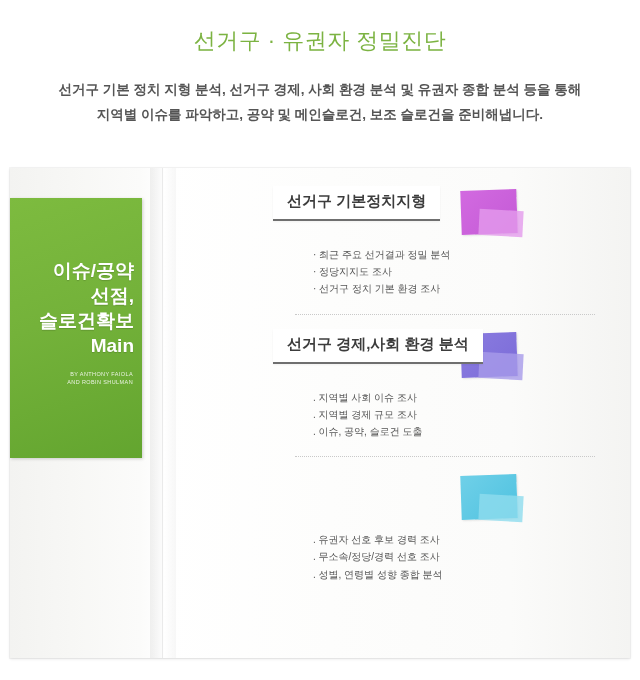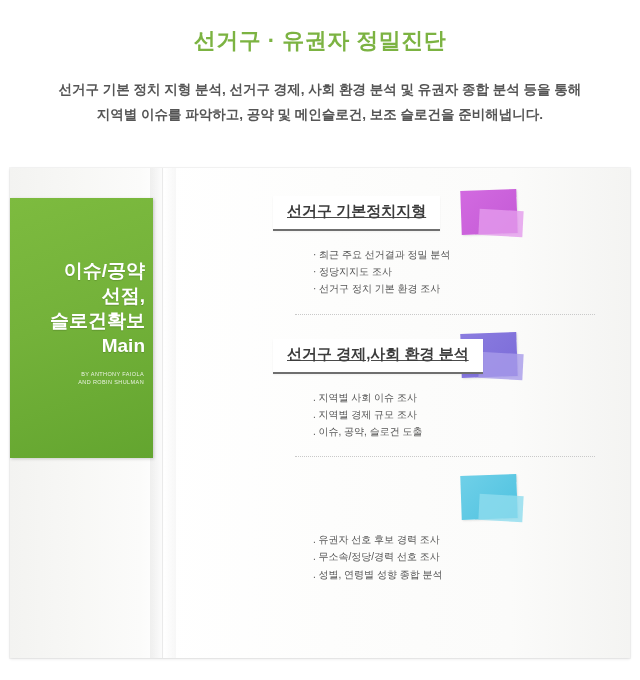--- a/index.html
+++ b/index.html
@@ -16,21 +16,21 @@
     position: relative;
   }
 
   
   .header {
     padding-top: 26px;
     text-align: center;
   }
   .main-title {
     font-size: 22px;
-    font-weight: bold;
+    font-weight: normal;
     color: #7cb342;
     letter-spacing: 0.5px;
     margin: 0;
   }
   .subtitle {
     margin: 22px auto 0;
     width: 540px;
     font-size: 13.5px;
     line-height: 1.85;
     color: #555555;
@@ -67,21 +67,21 @@
     width: 1px;
     height: 100%;
     background: rgba(0,0,0,0.07);
   }
 
   
   .cover {
     position: absolute;
     left: 0px;
     top: 30px;
-    width: 143px;
+    width: 132px;
     height: 260px;
     background: linear-gradient(160deg, #7dbb3f 0%, #74b23a 45%, #63a52f 100%);
     box-shadow: 1px 1px 3px rgba(0,0,0,0.18);
   }
   .cover-title {
     position: absolute;
     left: 0;
     right: 8px;
     top: 60px;
     text-align: right;
@@ -139,26 +139,25 @@
     transform: rotate(3deg);
     opacity: 0.8;
   }
   .patch2.violet { background: #e49bec; }
   .patch2.purple { background: #a79bea; }
   .patch2.cyan   { background: #8fdcee; }
 
   .sec-title-wrap {
     position: absolute;
     left: 0;
-    top: 10px;
+    top: 0;
     background: #ffffff;
     padding: 6px 14px 8px 14px;
     border-bottom: 2px solid #6f6f6f;
     box-shadow: 0 1px 2px rgba(0,0,0,0.05);
-    text-decoration: underline;
   }
   .sec-title {
     font-size: 15px;
     font-weight: bold;
     color: #3c3c3c;
     white-space: nowrap;
   }
   .sec-items {
     margin: 14px 0 0 128px;
     padding: 0;

